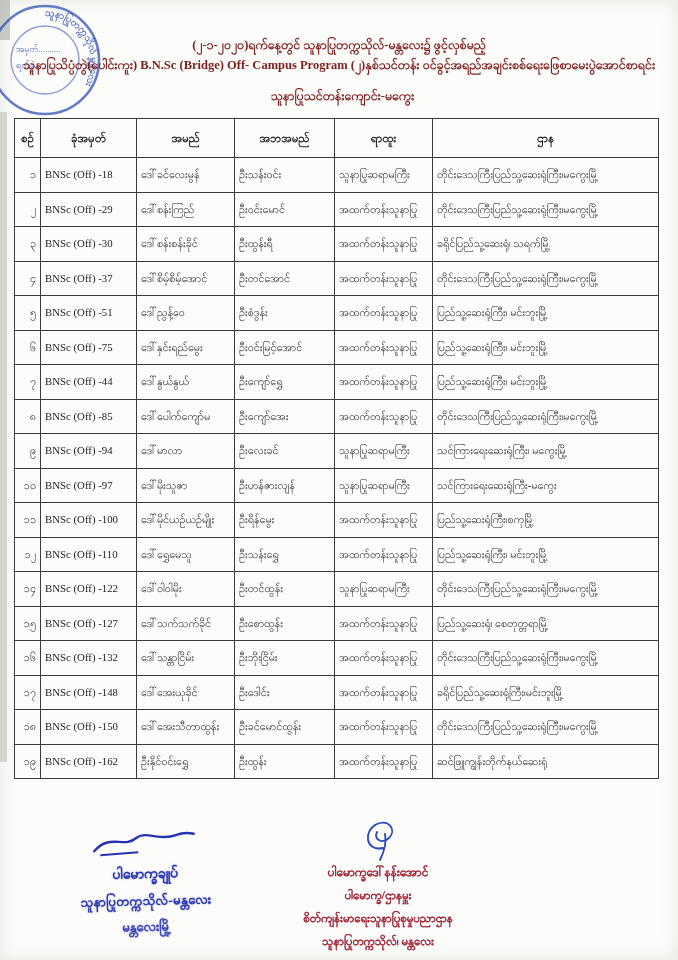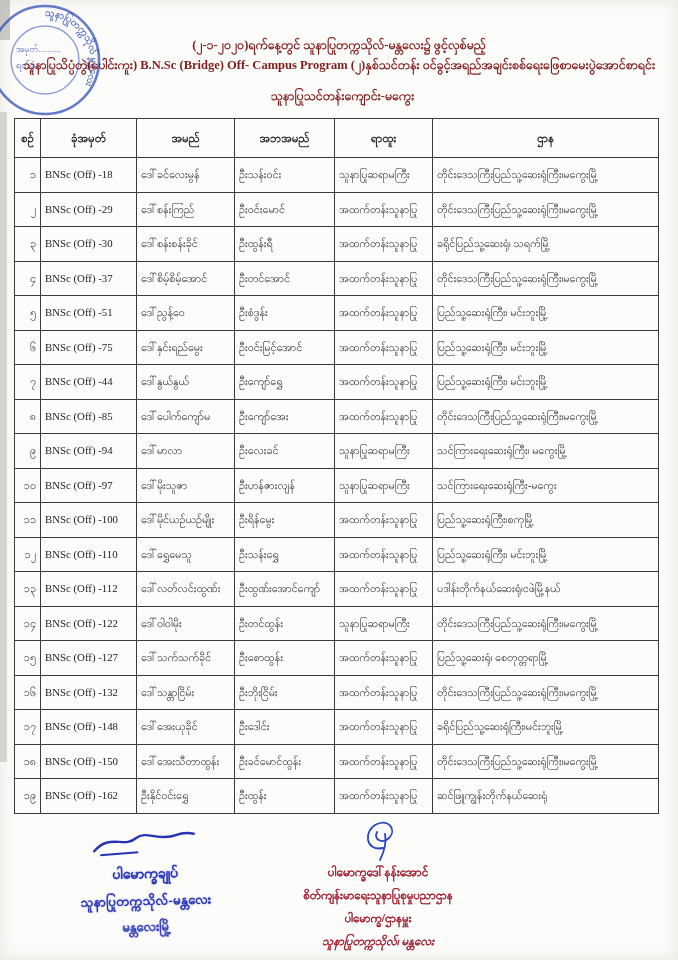--- a/index.html
+++ b/index.html
@@ -62,21 +62,21 @@
   .sig-left .s3{font-size:13px;margin-top:7px;opacity:.92;}
   .sig-left svg{display:block;margin:0 auto;}
 
   .sig-right{
     position:absolute;left:258px;top:818px;width:240px;text-align:center;color:#b91c1c;
   }
   .sig-right .r-line{font-weight:600;text-shadow:0 0 .4px rgba(42,70,192,.6);}
   .sig-right .r1{font-size:12px;margin-top:2px;}
   .sig-right .r2{font-size:11.5px;margin-top:6px;}
   .sig-right .r3{font-size:11.5px;margin-top:6px;}
-  .sig-right .r4{font-size:11.5px;margin-top:6px;font-style:italic;}
+  .sig-right .r4{font-size:11.5px;margin-top:6px;}
   .sig-right svg{display:block;margin:0 auto;}
 </style>
 </head>
 <body>
 
 <div class="page">
 
   <div class="scan-edge"></div>
   <div class="scan-edge-top"></div>
 
@@ -224,28 +224,20 @@
 
     <tr>
       <td class="c-no">၁၂</td>
       <td class="c-roll">BNSc (Off) -110</td>
       <td class="c-name">ဒေါ်ရွှေမေသူ</td>
       <td class="c-father">ဦးသန်းရွှေ</td>
       <td class="c-pos">အထက်တန်းသူနာပြု</td>
       <td class="c-dept">ပြည်သူ့ဆေးရုံကြီး၊ မင်းဘူးမြို့</td>
     </tr>
 
-    <tr>
-      <td class="c-no">၁၃</td>
-      <td class="c-roll">BNSc (Off) -112</td>
-      <td class="c-name">ဒေါ်လတ်လင်းထွဏ်း</td>
-      <td class="c-father">ဦးထွဏ်းအောင်ကျော်</td>
-      <td class="c-pos">အထက်တန်းသူနာပြု</td>
-      <td class="c-dept">ပဒါန်းတိုက်နယ်ဆေးရုံ၊ငဖဲမြို့နယ်</td>
-    </tr>
 
     <tr>
       <td class="c-no">၁၄</td>
       <td class="c-roll">BNSc (Off) -122</td>
       <td class="c-name">ဒေါ်ဝါဝါမိုး</td>
       <td class="c-father">ဦးတင်ထွန်း</td>
       <td class="c-pos">သူနာပြုဆရာမကြီး</td>
       <td class="c-dept">တိုင်းဒေသကြီးပြည်သူ့ဆေးရုံကြီး၊မကွေးမြို့</td>
     </tr>
 
@@ -305,18 +297,18 @@
     <div class="stamp-line s1">ပါမောက္ခချုပ်</div>
     <div class="stamp-line s2">သူနာပြုတက္ကသိုလ်-မန္တလေး</div>
     <div class="stamp-line s3">မန္တလေးမြို့</div>
   </div>
 
   <div class="sig-right">
     <svg width="70" height="44">
       <path d="M40 30 C 22 34, 20 12, 34 6 C 46 1, 54 12, 46 20 C 40 26, 30 22, 34 14 M 42 16 C 44 26, 40 36, 37 42" fill="none" stroke="#2a46c0" stroke-width="1.8" stroke-linecap="round"></path>
     </svg>
     <div class="r-line r1">ပါမောက္ခဒေါ်နန်းအောင်</div>
+    <div class="r-line r2">ပါမောက္ခ/ဌာနမှူး</div>
     <div class="r-line r3">စိတ်ကျန်းမာရေးသူနာပြုစုမှုပညာဌာန</div>
-    <div class="r-line r2">ပါမောက္ခ/ဌာနမှူး</div>
     <div class="r-line r4">သူနာပြုတက္ကသိုလ်၊ မန္တလေး</div>
   </div>
 
 </div>
 
 </body></html>

